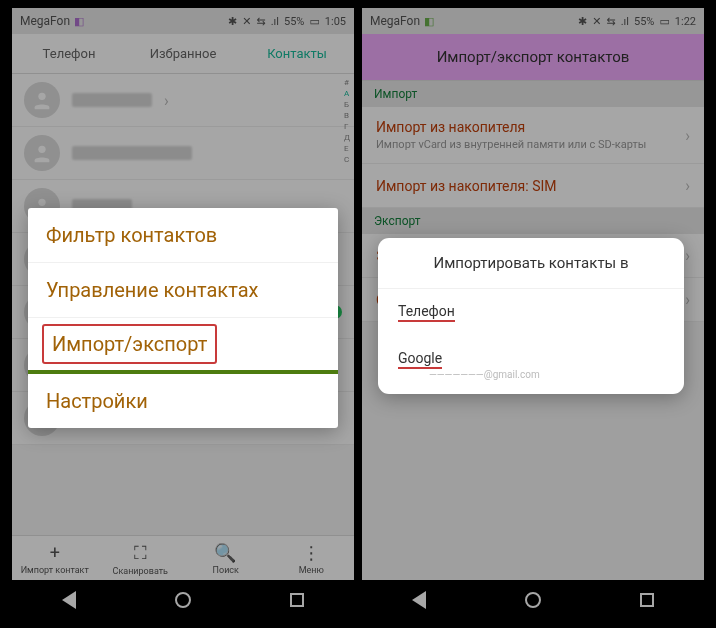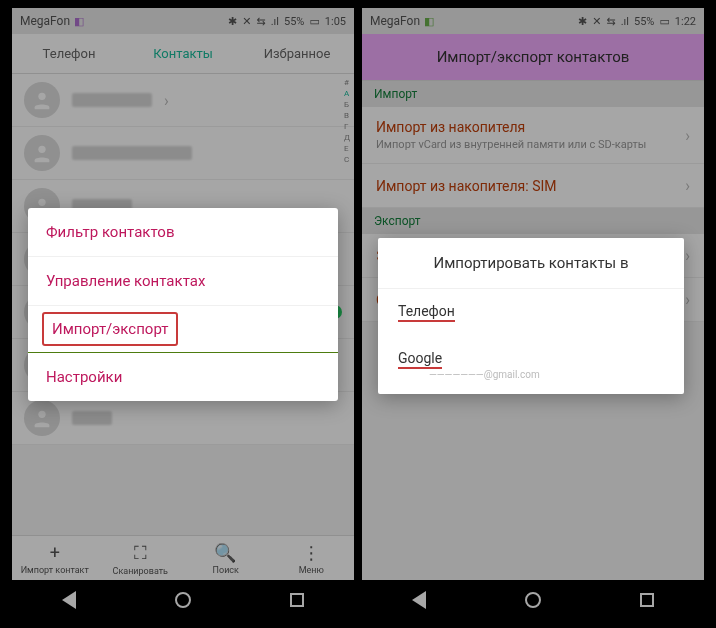--- a/index.html
+++ b/index.html
@@ -114,34 +114,34 @@
   .menu-sheet {
     position: absolute;
     left: 16px; right: 16px;
     top: 200px;
     background: #fff;
     border-radius: 3px;
     box-shadow: 0 4px 20px rgba(0,0,0,0.3);
   }
   .menu-item {
     padding: 15px 18px;
-    font-size: 15px;
-    color: #be185d;
+    font-size: 20px;
+    color: #a16207;
     border-bottom: 1px solid #f0f0f0;
   }
   .menu-item:last-child { border-bottom: none; }
   .menu-item.highlight {
     display: inline-block;
     margin: 6px 14px;
     padding: 6px 8px;
     border: 2px solid #c83a3a;
     border-radius: 3px;
     width: auto;
   }
-  .menu-item-wrap { border-bottom: 1px solid #4d7c0f; }
+  .menu-item-wrap { border-bottom: 4px solid #4d7c0f; }
   .bottom-toolbar {
     display: flex;
     background: #fff;
     border-top: 1px solid #ddd;
   }
   .tb-item {
     flex: 1;
     text-align: center;
     padding: 6px 2px 4px;
     font-size: 9px;
@@ -197,21 +197,21 @@
   }
   .setting-row .texts { flex: 1; }
   .setting-title { font-size: 14px; color: #c2410c; }
   .setting-sub { font-size: 11px; color: #999; margin-top: 3px; }
   .chevron { color: #bbb; font-size: 16px; }
   .dialog {
     position: absolute;
     left: 16px; right: 20px;
     top: 230px;
     background: #fff;
-    border-radius: 2px;
+    border-radius: 11px;
     box-shadow: 0 4px 20px rgba(0,0,0,0.3);
   }
   .dialog-title {
     text-align: center;
     padding: 16px;
     font-size: 15px;
     color: #333;
     border-bottom: 1px solid #f0f0f0;
   }
   .dialog-option {
@@ -246,22 +246,22 @@
       <span class="sb-icon">⇆</span>
       <span class="sb-icon">.ıl</span>
       <span>55%</span>
       <span class="sb-icon">▭</span>
       <span>1:05</span>
     </div>
   </div>
 
   <div class="tabs">
     <div class="tab">Телефон</div>
+    <div class="tab">Избранное</div>
     <div class="tab active">Контакты</div>
-    <div class="tab">Избранное</div>
   </div>
 
 
   <div class="contact-list">
     <div class="contact-row">
       <div class="avatar">
           <svg viewBox="0 0 24 24">
             <circle cx="12" cy="8" r="4"></circle>
             <path d="M4 20c0-4 16-4 16 0v2H4z"></path>
           </svg>

